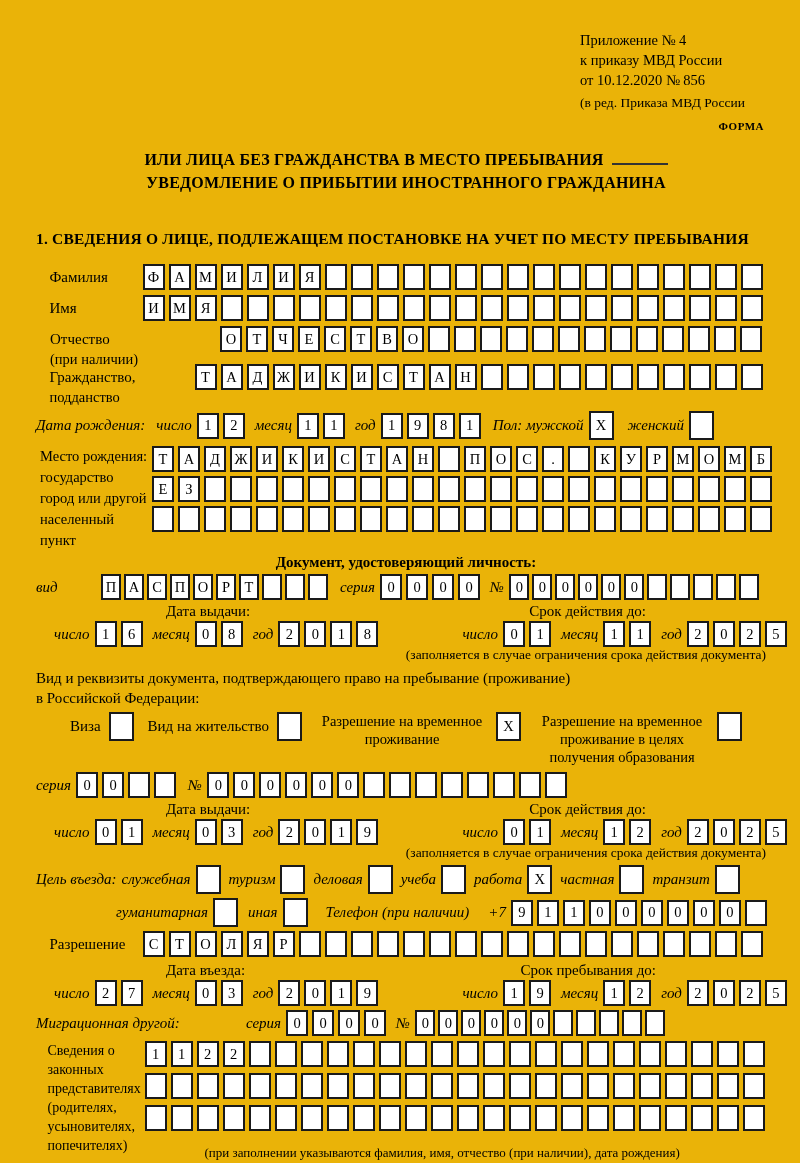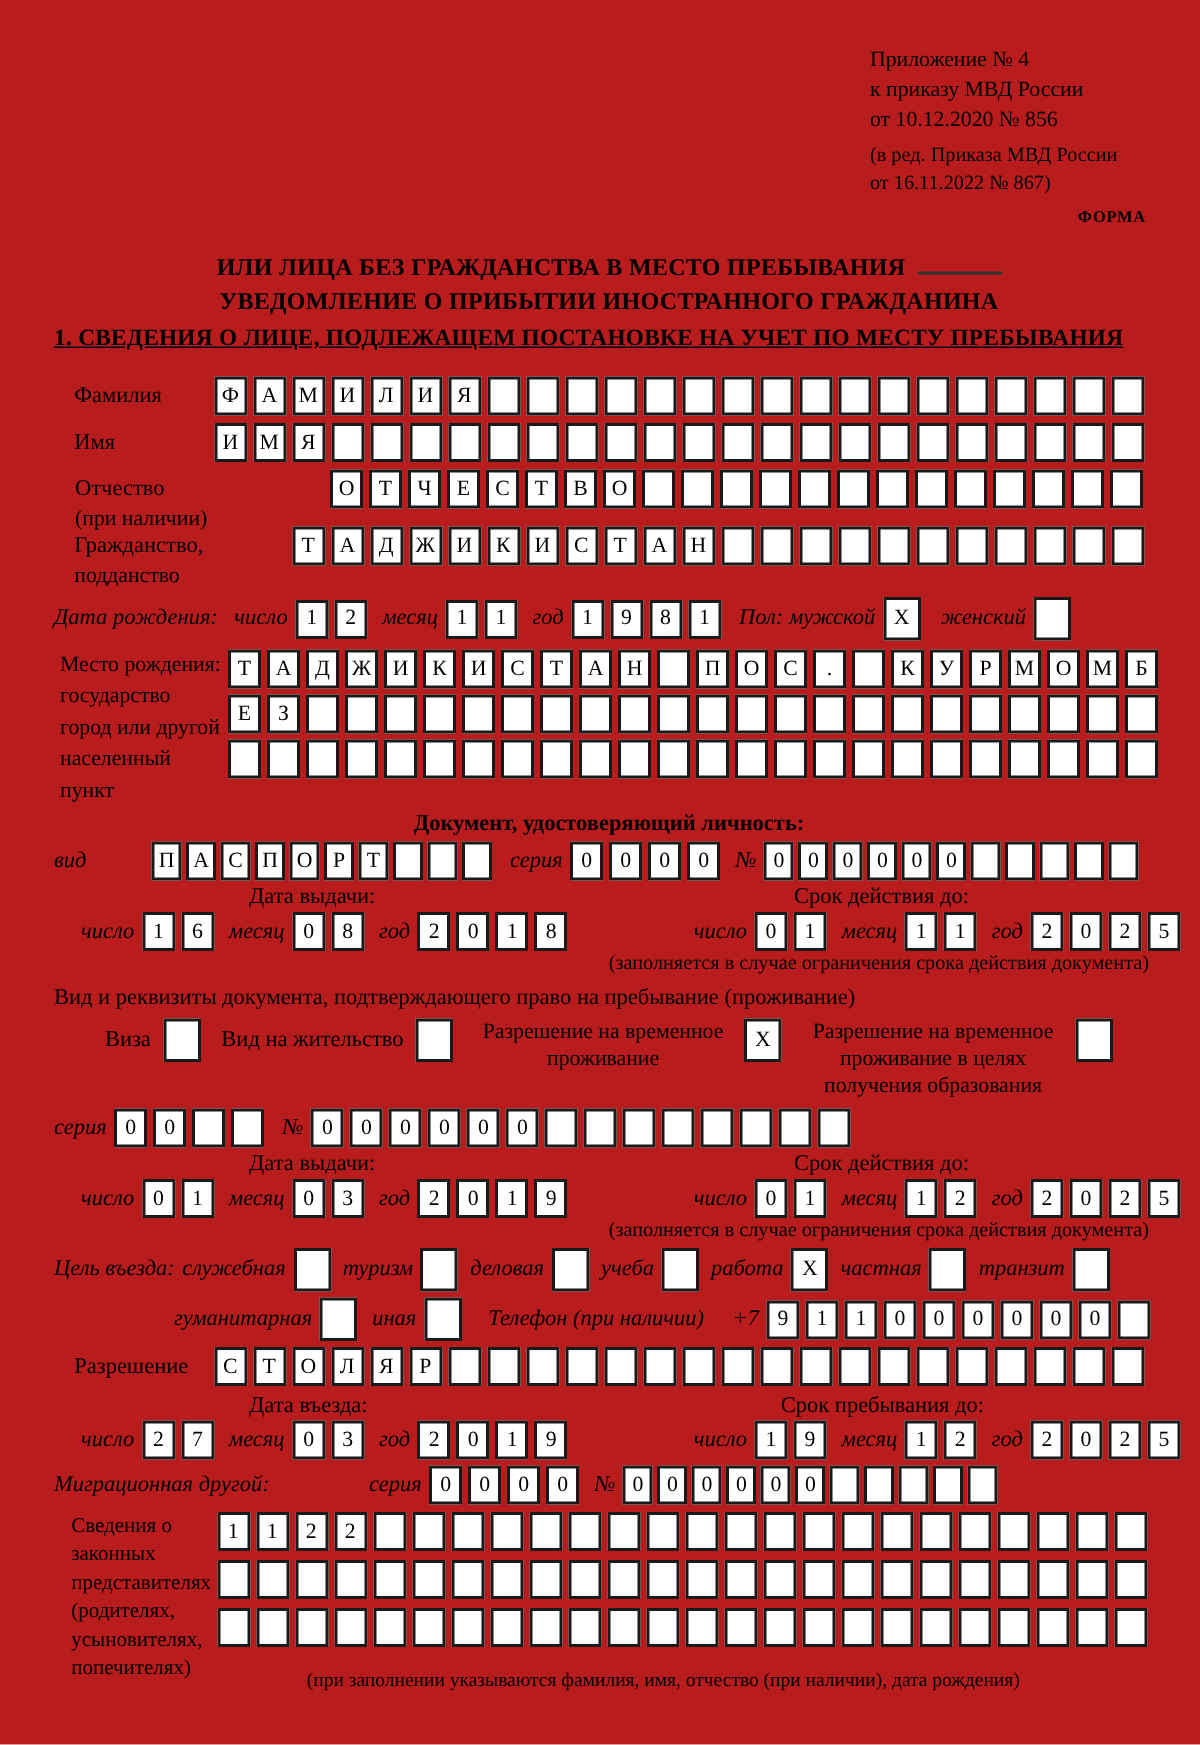--- a/index.html
+++ b/index.html
@@ -1,26 +1,26 @@
 <!DOCTYPE html>
 <html><head>
 <meta charset="utf-8">
 <style>
   html,body{margin:0;padding:0;background:#fff;}
   .page{
     position:relative;width:800px;height:1163px;overflow:hidden;box-sizing:border-box;
-    background:#b91c1c;color:#000;padding:30px 24px 8px 36px;
+    background:#eab308;color:#000;padding:30px 24px 8px 36px;
     font-family:"Liberation Serif","DejaVu Serif",serif;font-size:15px;
   }
   .appendix{margin-left:544px;line-height:20px;font-size:14.5px;}
   .edition{margin-left:544px;margin-top:3px;line-height:19px;font-size:13.5px;}
   .forma{margin-top:8px;text-align:right;padding-right:12px;font-weight:bold;font-size:11px;letter-spacing:.5px;}
   .title{margin-top:16px;text-align:center;font-weight:bold;font-size:16px;line-height:23px;letter-spacing:.2px;}
   .title-underline{display:inline-block;width:56px;border-bottom:2px solid #333;margin-left:8px;vertical-align:baseline;}
-  .section-heading{margin-top:4px;font-weight:bold;font-size:15.5px;letter-spacing:.2px;text-decoration:underline;}
+  .section-heading{margin-top:36px;font-weight:bold;font-size:15.5px;letter-spacing:.2px;}
   .frow{display:flex;align-items:flex-start;justify-content:center;}
   .flabel{flex:none;line-height:26px;}
   .flabel .l2{line-height:15px;font-size:14.5px;}
   .cellrow{display:inline-flex;gap:4px;flex:none;}
   .cell{
     box-sizing:border-box;flex:none;width:22px;height:26px;border:2px solid #1a1a1a;
     display:inline-flex;align-items:center;justify-content:center;
     font-size:14.5px;line-height:1;background:#fff;
   }
   .cellrow.tight{gap:3px;}
@@ -44,21 +44,20 @@
 
 <div class="page">
 
   <div class="appendix">
     <div>Приложение № 4</div>
     <div>к приказу МВД России</div>
     <div>от 10.12.2020 № 856</div>
   </div>
   <div class="edition">
     <div>(в ред. Приказа МВД России</div>
-    <div>от 16.11.2022 № 867)</div>
   </div>
   <div class="forma">ФОРМА</div>
 
   <div class="title">
     <div><span>ИЛИ ЛИЦА БЕЗ ГРАЖДАНСТВА В МЕСТО ПРЕБЫВАНИЯ</span><span class="title-underline"></span></div>
     <div>УВЕДОМЛЕНИЕ О ПРИБЫТИИ ИНОСТРАННОГО ГРАЖДАНИНА</div>
   </div>
 
   <div class="section-heading">1. СВЕДЕНИЯ О ЛИЦЕ, ПОДЛЕЖАЩЕМ ПОСТАНОВКЕ НА УЧЕТ ПО МЕСТУ ПРЕБЫВАНИЯ</div>
 
@@ -378,20 +377,21 @@
         <span class="cell">2</span>
         <span class="cell">0</span>
         <span class="cell">2</span>
         <span class="cell">5</span>
       </span>
   </div>
   <div class="note note-right">(заполняется в случае ограничения срока действия документа)</div>
 
   <div style="margin-top:5px;line-height:20px">
     <div>Вид и реквизиты документа, подтверждающего право на пребывание (проживание)</div>
+    <div>в Российской Федерации:</div>
   </div>
 
   <div class="frow" style="margin-top:4px">
     <div class="opt">
       <span class="optlabel" style="line-height:29px">Виза</span>
       <span class="cellrow lg">
           <span class="cell"></span>
         </span>
     </div>
     <div class="opt" style="margin-left:14px">

